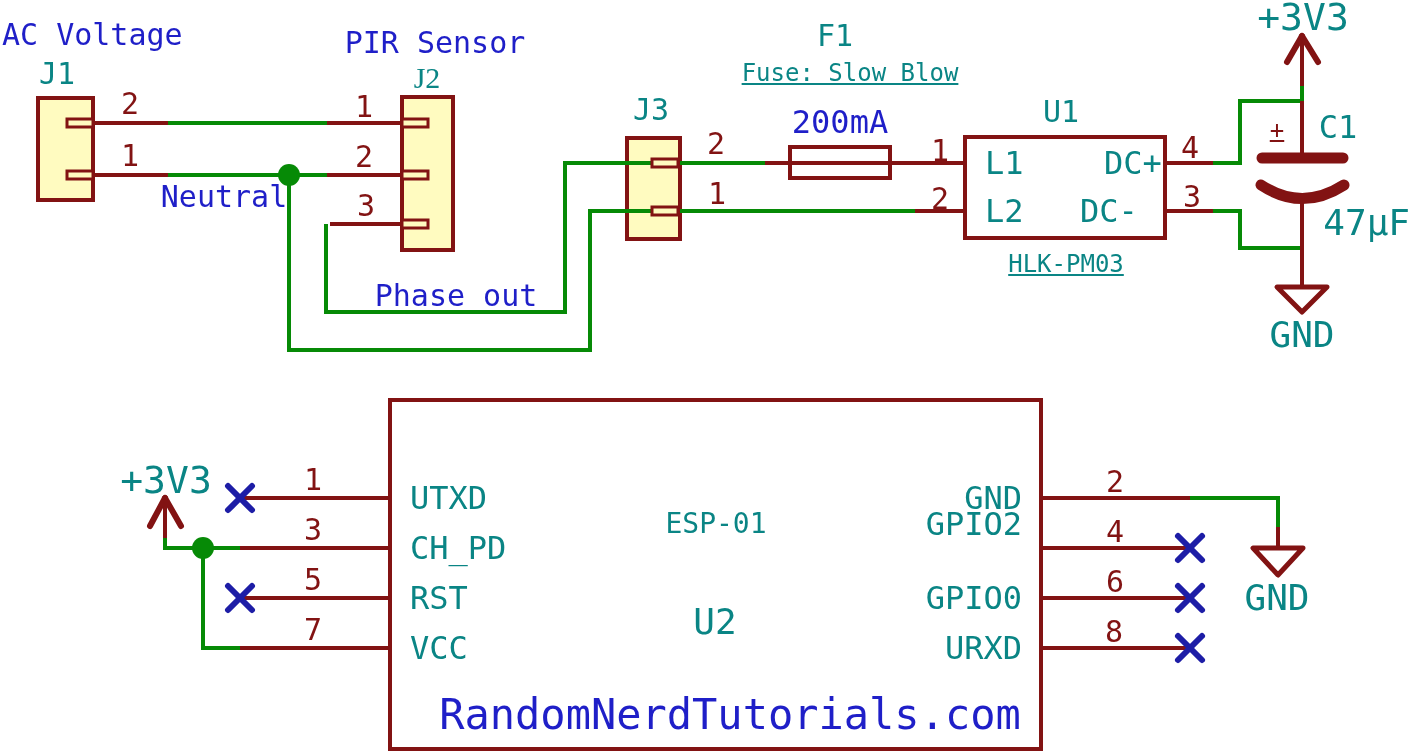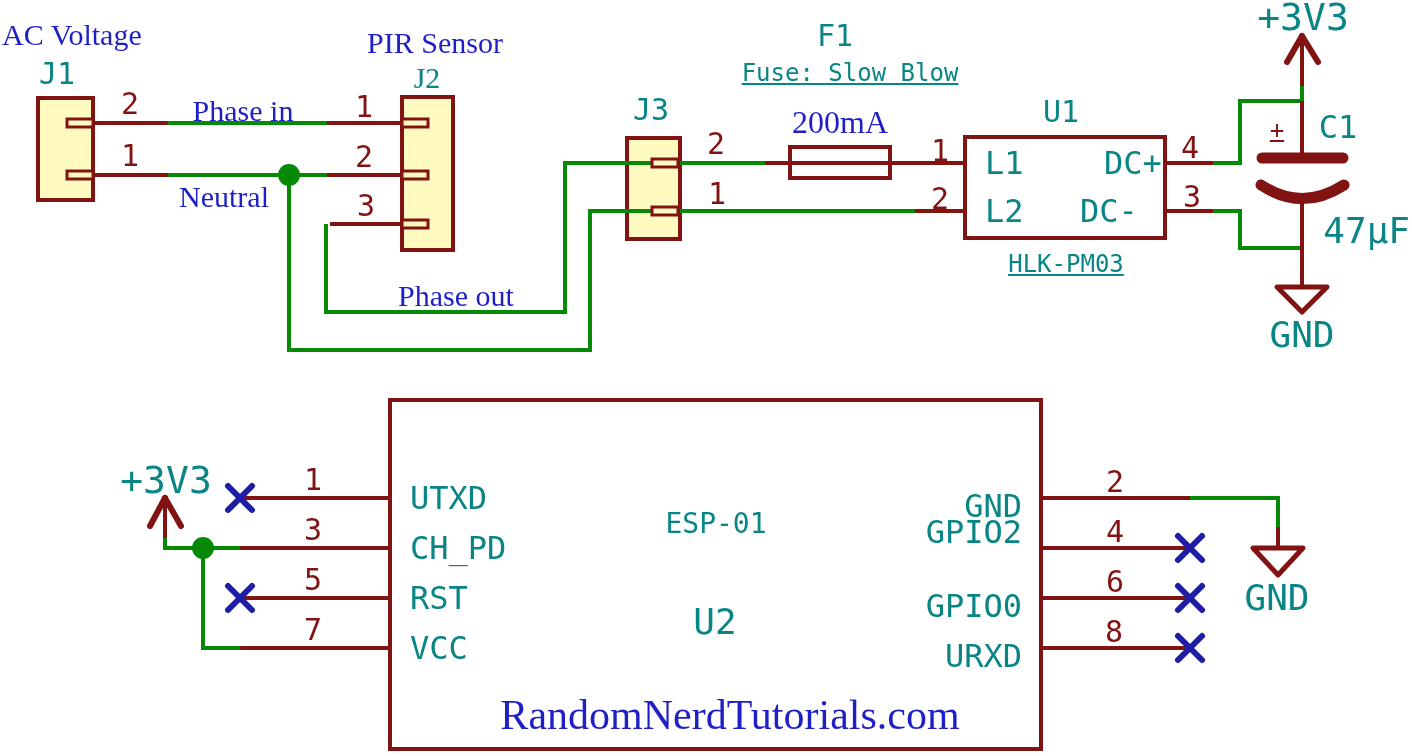--- a/index.html
+++ b/index.html
@@ -12,22 +12,22 @@
   }
   .stage svg{position:absolute;left:0;top:0;}
   .lbl{
     position:absolute;
     white-space:nowrap;
     transform:translate(-50%,-50%);
     font-family:"DejaVu Sans Mono",monospace;
     line-height:1;
   }
   .lbl.anchor-left{transform:translateY(-50%);}
-  .lbl.anchor-right{transform:translateY(-50%);margin-top:8px;}
-  .blue{color:var(--label-blue);font-family:Liberation Serif, serif;}
+  .lbl.anchor-right{transform:translateY(-50%);}
+  .blue{color:var(--label-blue);}
   .teal{color:var(--ref-teal);}
   .maroon{color:var(--symbol-maroon);} .s30{font-size:30px;} .s32{font-size:32px;}
   .s34{font-size:24px;text-decoration:underline;} .s36{font-size:36px;} .s38{font-size:38px;}
   .s40{font-size:28px;} .s42{font-size:42px;}
   .wire{stroke:var(--wire-green);stroke-width:4;fill:none;}
   .stub{stroke:var(--symbol-maroon);stroke-width:4;fill:none;}
   .body-outline{stroke:var(--symbol-maroon);stroke-width:4;}
   .slot{stroke:var(--symbol-maroon);stroke-width:3;fill:var(--connector-fill);}
   .ncx{stroke:var(--noconnect-navy);stroke-width:6;fill:none;stroke-linecap:round;}
   .pwr{stroke:var(--symbol-maroon);stroke-width:6;fill:none;stroke-linecap:round;}
@@ -133,21 +133,20 @@
     <g>
       <line x1="1178" y1="636" x2="1202" y2="660" class="ncx"></line>
         <line x1="1178" y1="660" x2="1202" y2="636" class="ncx"></line>
     </g>
   </svg>
 
   <div class="lbl blue s30 anchor-left" style="left:2px;top:35px;">AC Voltage</div>
   <div class="lbl teal s30" style="left:57px;top:74px;">J1</div>
   <div class="lbl maroon s30" style="left:130px;top:104px;">2</div>
   <div class="lbl maroon s30" style="left:130px;top:156px;">1</div>
-  <div class="lbl blue s30" style="left:243px;top:111px;">Phase in</div>
   <div class="lbl blue s30" style="left:224px;top:197px;">Neutral</div>
   <div class="lbl blue s30" style="left:435px;top:43px;">PIR Sensor</div>
   <div class="lbl teal s30" style="left:427px;top:78px;font-family:Liberation Serif, serif;">J2</div>
   <div class="lbl maroon s30" style="left:364px;top:107px;">1</div>
   <div class="lbl maroon s30" style="left:364px;top:157px;">2</div>
   <div class="lbl maroon s30" style="left:366px;top:206px;">3</div>
   <div class="lbl blue s30" style="left:456px;top:296px;">Phase out</div>
   <div class="lbl teal s30" style="left:651px;top:110px;">J3</div>
   <div class="lbl maroon s30" style="left:716px;top:144px;">2</div>
   <div class="lbl maroon s30" style="left:717px;top:194px;">1</div>

